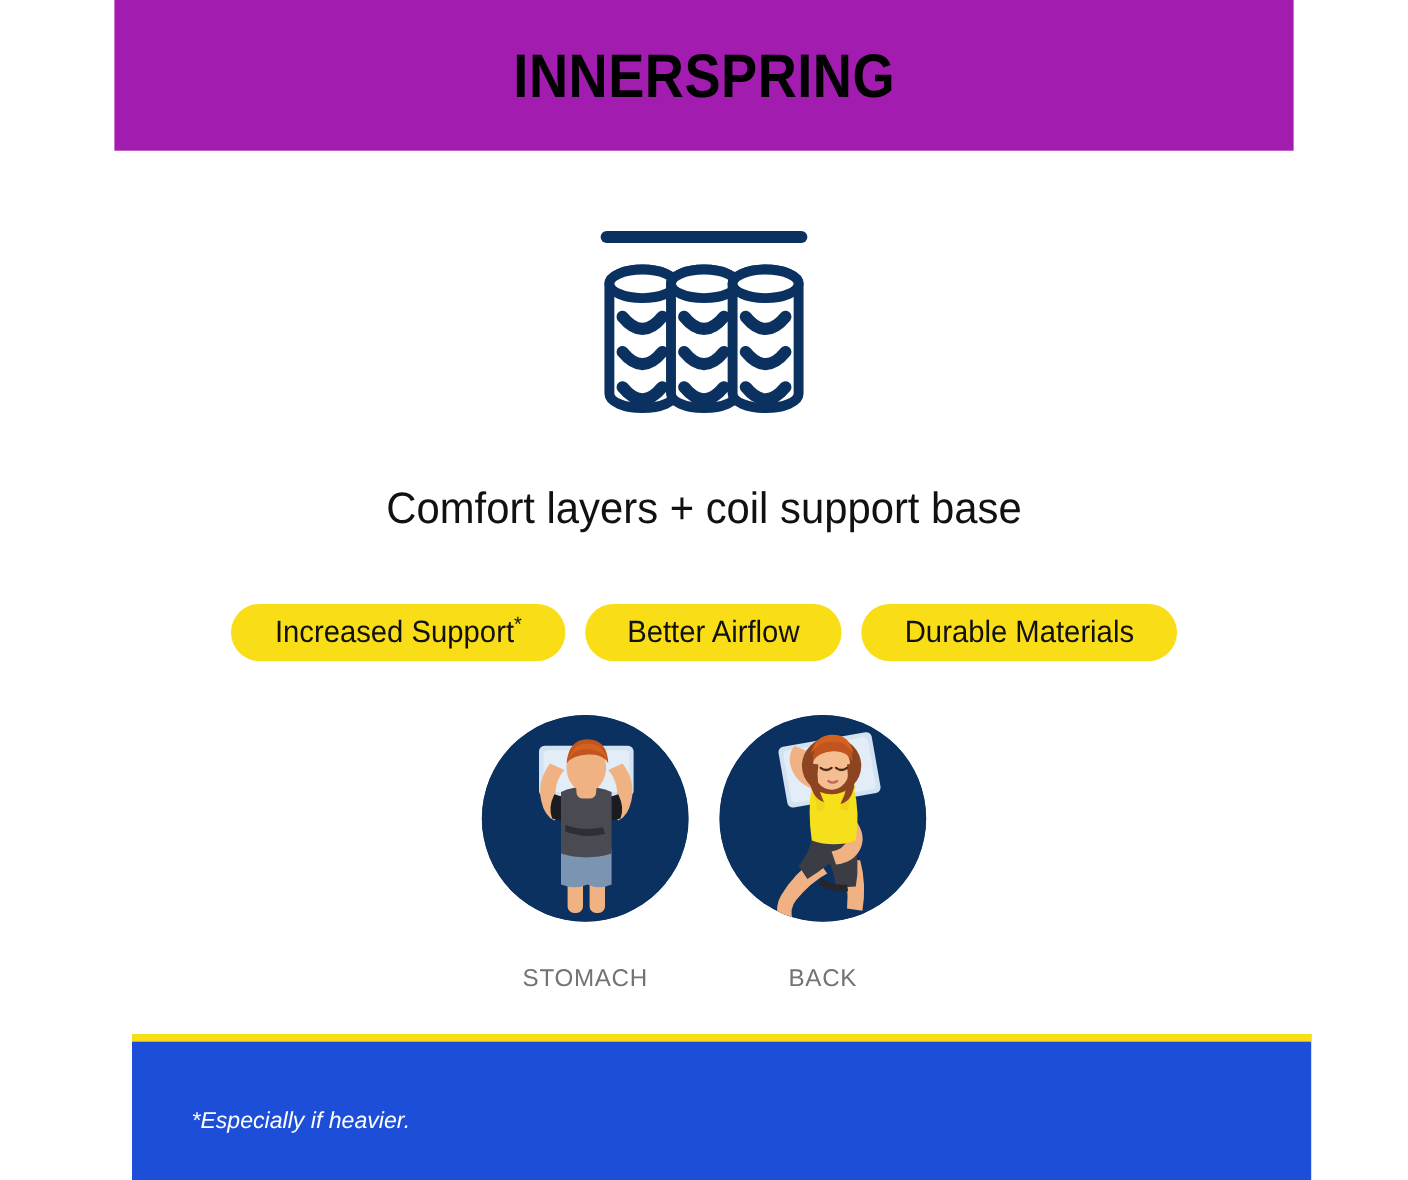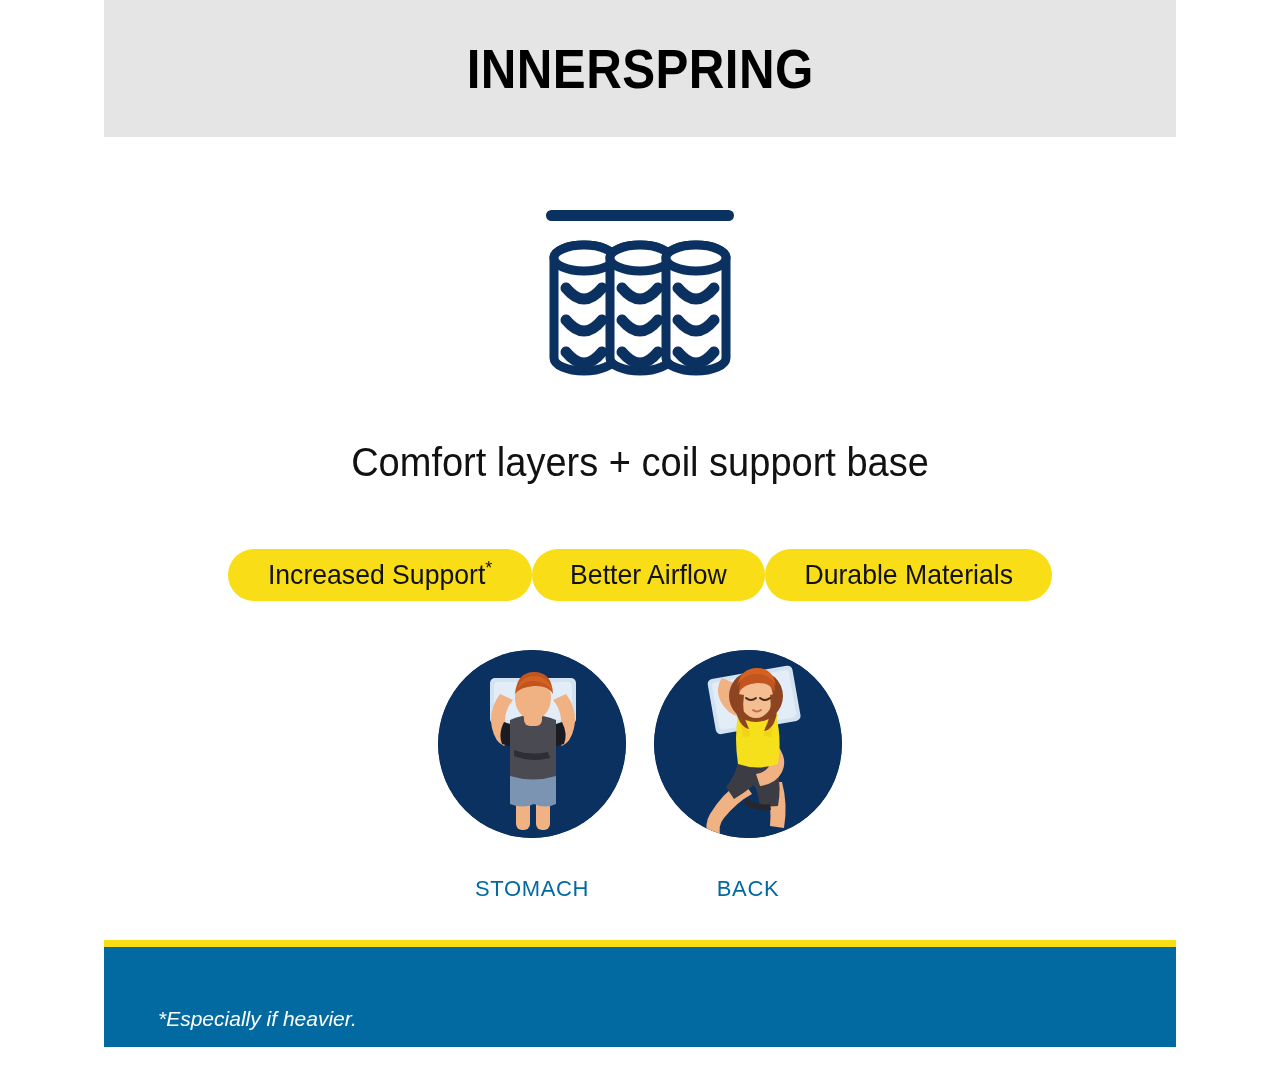--- a/index.html
+++ b/index.html
@@ -23,21 +23,21 @@
     background: #ffffff;
   }
 
   
   .header {
     position: absolute;
     left: 0;
     top: 0;
     width: 1072px;
     height: 137px;
-    background: #e5e5e5;
+    background: #a21caf;
     display: flex;
     align-items: center;
     justify-content: center;
   }
   .header-title {
     font-family: "Liberation Sans", sans-serif;
     font-size: 56px;
     font-weight: 700;
     letter-spacing: 0.5px;
     color: #000000;
@@ -73,20 +73,21 @@
 
   
   .pill-row {
     position: absolute;
     left: 0;
     top: 549px;
     width: 1072px;
     display: flex;
     justify-content: center;
     align-items: center;
+    gap: 18px;
   }
   .pill {
     background: #f9dd16;
     border-radius: 999px;
     height: 52px;
     display: flex;
     align-items: center;
     justify-content: center;
     padding: 0 34px;
     box-sizing: border-box;
@@ -127,31 +128,31 @@
     border-radius: 50%;
     background: #0b3161;
     overflow: hidden;
     position: relative;
   }
   .sleeper-label {
     margin-top: 38px;
     font-family: "Liberation Sans", sans-serif;
     font-size: 22px;
     letter-spacing: 0.6px;
-    color: #0369a1;
+    color: #737373;
   }
 
   
   .footer {
     position: absolute;
-    left: 0;
+    left: 16px;
     top: 940px;
     width: 1072px;
-    height: 107px;
-    background: #0369a1;
+    height: 133px;
+    background: #1d4ed8;
     border-top: 7px solid #f9dd16;
     box-sizing: border-box;
   }
   .footnote {
     position: absolute;
     left: 54px;
     top: 60px;
     font-family: "Liberation Sans", sans-serif;
     font-style: italic;
     font-size: 21px;

